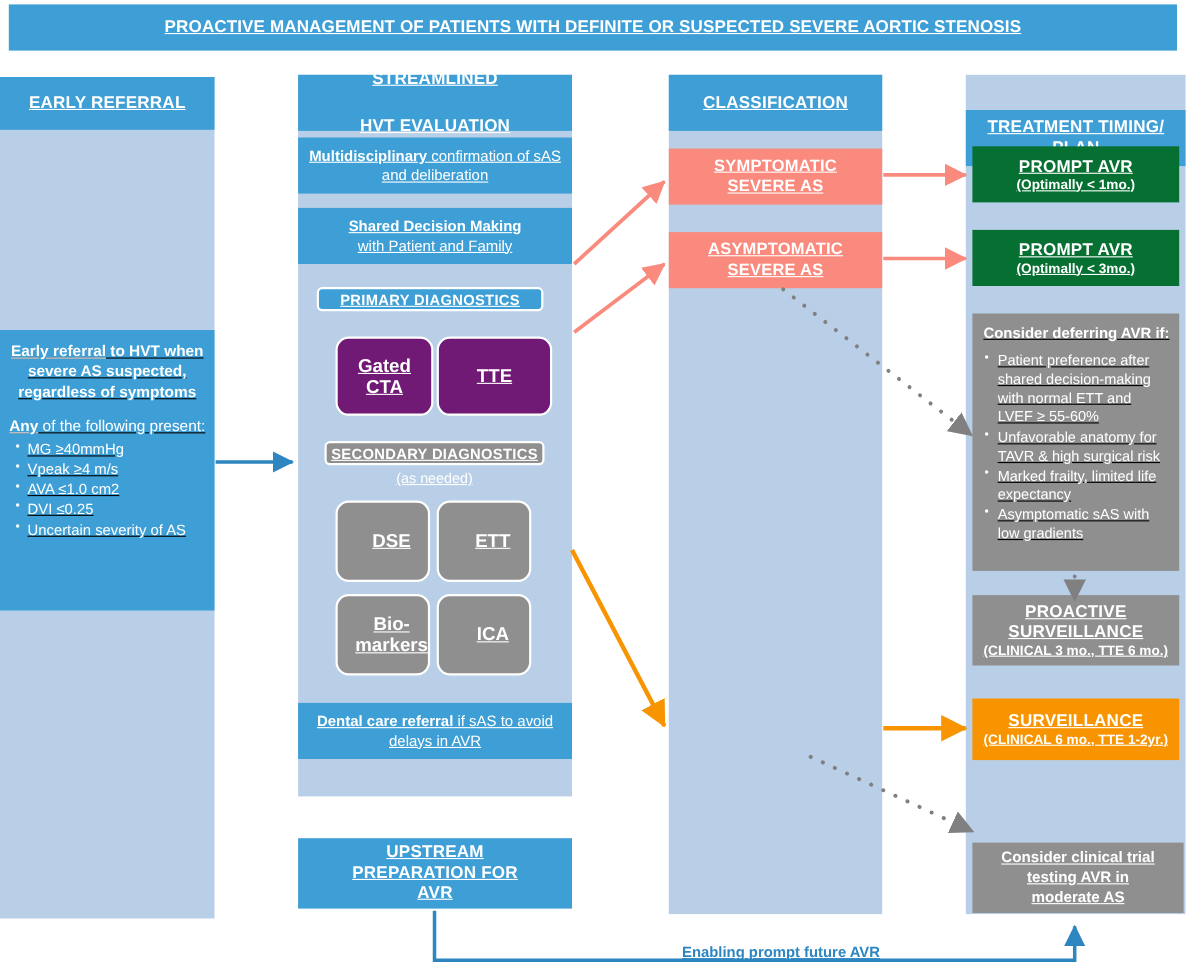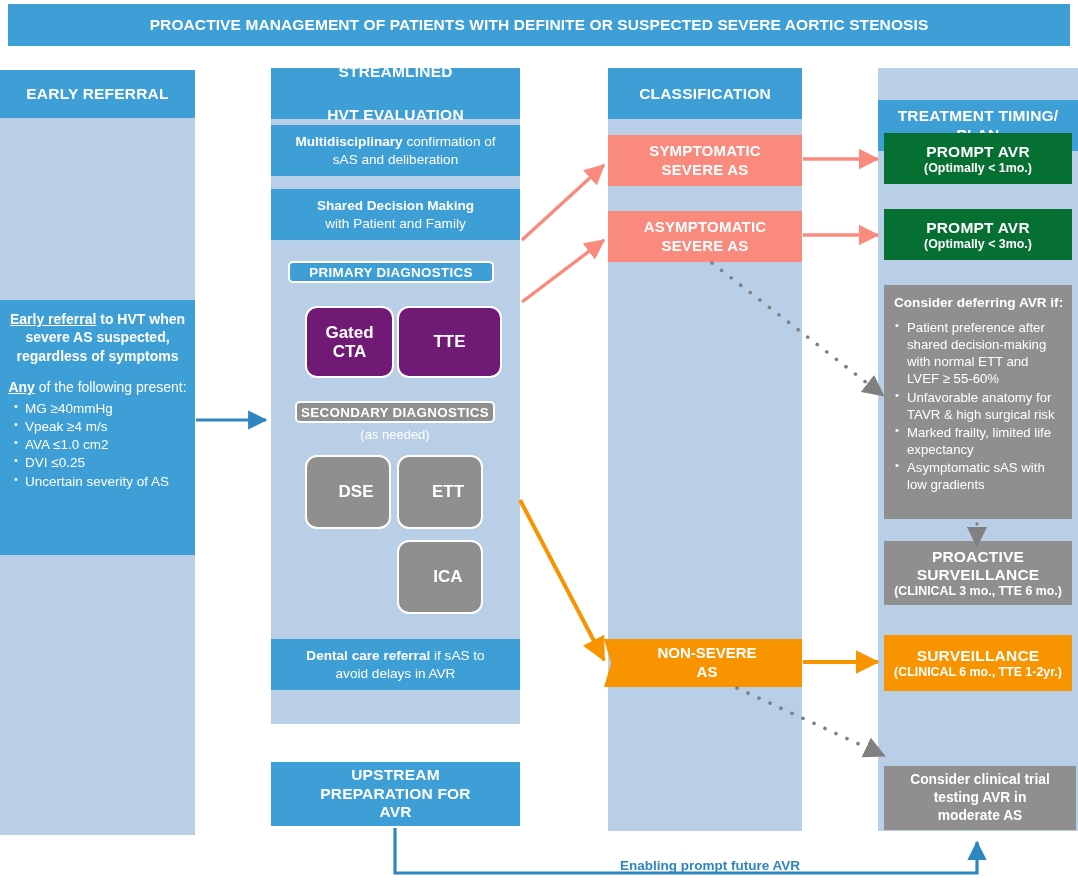--- a/index.html
+++ b/index.html
@@ -11,21 +11,21 @@
     font-family: "Liberation Sans", sans-serif;
     -webkit-font-smoothing: antialiased;
   }
   #canvas {
     position: relative;
     width: 1078px;
     height: 886px;
     background: #ffffff;
     overflow: hidden;
   }
-  .abs { position: absolute; box-sizing: border-box; }
+  .abs { position: absolute; box-sizing: border-box; text-decoration: underline; }
 
   
   #banner {
     left: 8px; top: 4px; width: 1062px; height: 42px;
     background: #3d9fd6;
     color: #ffffff;
     display: flex; align-items: center; justify-content: center;
     font-weight: bold; font-size: 15.5px; letter-spacing: .1px;
     text-align: center;
   }
@@ -61,21 +61,21 @@
   #c1-any { text-align:center; font-weight:bold; margin-top:13px; font-size:14px; line-height:1.3;}
   #c1-any .light { font-weight:normal; }
   ul.bul { list-style:none; margin:3px 0 0 0; padding:0 0 0 4px; }
   ul.bul li { position:relative; padding-left:13px; margin-bottom:1px; font-size:13.5px; line-height:1.28;}
   ul.bul li:before {
     content:"\2022"; position:absolute; left:2px; top:-1px; font-size:11px; color:#ffffff;
   }
 
   
   .c2-band { color:#fff; font-size:13.6px; line-height:1.3; text-align:center;
-             display:flex; align-items:center; justify-content:center; padding:0 21px;}
+             display:flex; align-items:center; justify-content:center; padding:0 7px;}
   .pill {
     background:#3d9fd6; border:2px solid #ffffff; border-radius:5px;
     color:#fff; font-weight:bold; font-size:13.4px; letter-spacing:.3px;
     display:flex; align-items:center; justify-content:center; text-align:center;
   }
   .pill.graypill { background:#8f8f8f; }
   .asneeded { color:#ffffff; font-size:13px; text-align:center; }
   .tile {
     border:2px solid #ffffff; border-radius:12px; color:#fff;
     font-weight:bold; font-size:17px; line-height:1.12;
@@ -155,20 +155,26 @@
         <div>CTA</div>
       </div>
   </div>
   <div class="abs tile bluetile" style="left:397px; top:306px; width:105px; height:72px;">TTE</div>
 
   <div class="abs pill graypill" style="left:295px; top:401px; width:200px; height:22px;">SECONDARY DIAGNOSTICS</div>
   <div class="abs asneeded" style="left:295px; top:427px; width:200px; height:16px;">(as needed)</div>
 
   <div class="abs tile graytile" style="left:305px; top:455px; width:86px; height:74px;">DSE</div>
   <div class="abs tile graytile" style="left:397px; top:455px; width:86px; height:74px;">ETT</div>
+  <div class="abs tile graytile" style="left:305px; top:540px; width:86px; height:74px;">
+    <div>
+        <div>Bio-</div>
+        <div>markers</div>
+      </div>
+  </div>
   <div class="abs tile graytile" style="left:397px; top:540px; width:86px; height:74px;">ICA</div>
 
   <div class="abs blue-band c2-band" style="left:271px; top:639px; width:249px; height:51px;">
     <div><span class="b">Dental care referral</span><span> if sAS to avoid delays in AVR</span></div>
   </div>
 
   <div class="abs col-head" style="left:271px; top:762px; width:249px; height:64px; font-size:15.5px; line-height:1.2; flex-direction:column;">
     <span>UPSTREAM</span>
     <span>PREPARATION FOR</span>
     <span>AVR</span>
@@ -180,26 +186,20 @@
   <div class="abs box salmon" style="left:608px; top:135px; width:194px; height:51px;">
     <span>SYMPTOMATIC</span>
     <span>SEVERE AS</span>
   </div>
 
   <div class="abs box salmon" style="left:608px; top:211px; width:194px; height:51px;">
     <span>ASYMPTOMATIC</span>
     <span>SEVERE AS</span>
   </div>
 
-  <div class="abs box orange" style="left:604px; top:639px; width:198px; height:48px; font-size:15px; line-height:1.25;
-              clip-path: polygon(0% 0%, 100% 0%, 100% 100%, 0% 100%, 3.6% 50%);
-              padding-left:8px;">
-    <span>NON-SEVERE</span>
-    <span>AS</span>
-  </div>
 
   <div class="abs col-bg" style="left:878px; top:68px; width:200px; height:763px;"></div>
   <div class="abs col-head" style="left:878px; top:68px; width:200px; height:51px; font-size:15.5px; line-height:1.18; flex-direction:column;margin-top:32px;">
     <span>TREATMENT TIMING/</span>
     <span>PLAN</span>
   </div>
 
   <div class="abs box green" style="left:884px; top:133px; width:188px; height:51px;">
     <span class="ttl">PROMPT AVR</span>
     <span class="sub">(Optimally &lt; 1mo.)</span>

